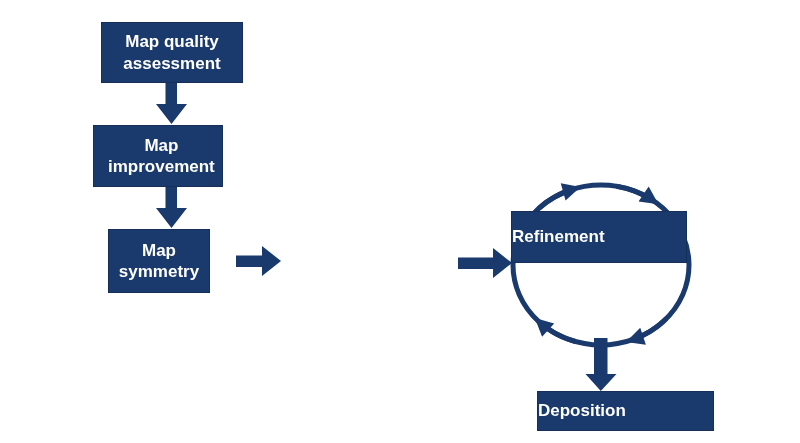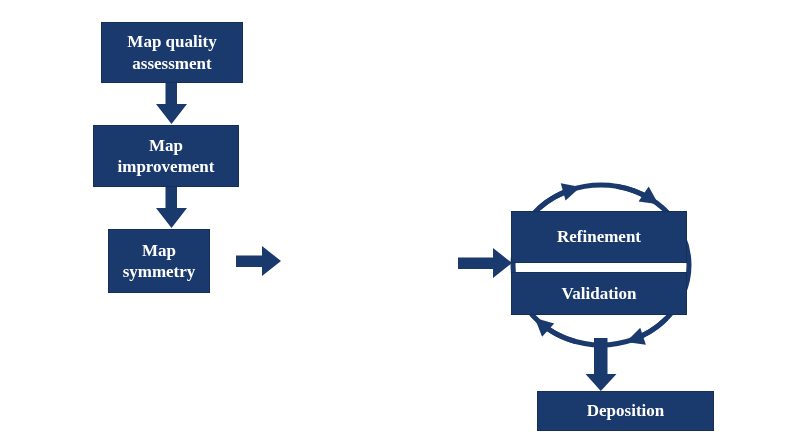--- a/index.html
+++ b/index.html
@@ -5,25 +5,25 @@
   html,body { margin:0; padding:0; background:#ffffff; }
   #canvas {
     position:relative; width:800px; height:443px; background:#ffffff;
     font-family:"Liberation Sans", sans-serif; overflow:hidden;
   }
   #connector-layer { position:absolute; left:0; top:0; width:800px; height:443px; }
   .node {
     position:absolute; box-sizing:border-box;
     background:#1a396c; border:1px solid #152f58;
     color:#ffffff; font-weight:bold; font-size:17px; line-height:1.24;
-    display:flex; align-items:center; justify-content:center; text-align:center;font-family:Liberation Serif, serif;
+    display:flex; align-items:center; text-align:center;
   }
   
   #n-quality   { left:101px; top:22px;  width:142px; height:61px; padding:0 8px; }
-  #n-improve   { left:93px;  top:125px; width:146px; height:62px; padding:0 14px; }
+  #n-improve   { left:93px;  top:125px; width:130px; height:62px; padding:0 14px; }
   #n-symmetry  { left:108px; top:229px; width:102px; height:64px; padding:0 0; }
   
   #n-model     { left:282px; top:210px; width:178px; height:43px; }
   #n-docking   { left:282px; top:272px; width:178px; height:43px; }
   
   #n-refine    { left:511px; top:211px; width:176px; height:52px; }
   #n-validate  { left:511px; top:272px; width:176px; height:43px; }
   #n-deposit   { left:537px; top:391px; width:177px; height:40px; }
 </style>
 </head>
@@ -62,21 +62,18 @@
   <div class="node" id="n-symmetry">
     <span>Map symmetry</span>
   </div>
 
 
 
   <div class="node" id="n-refine">
     <span>Refinement</span>
   </div>
 
-  <div class="node" id="n-validate">
-    <span>Validation</span>
-  </div>
 
   <div class="node" id="n-deposit">
     <span>Deposition</span>
   </div>
 
 </div>
 
 </body></html>

